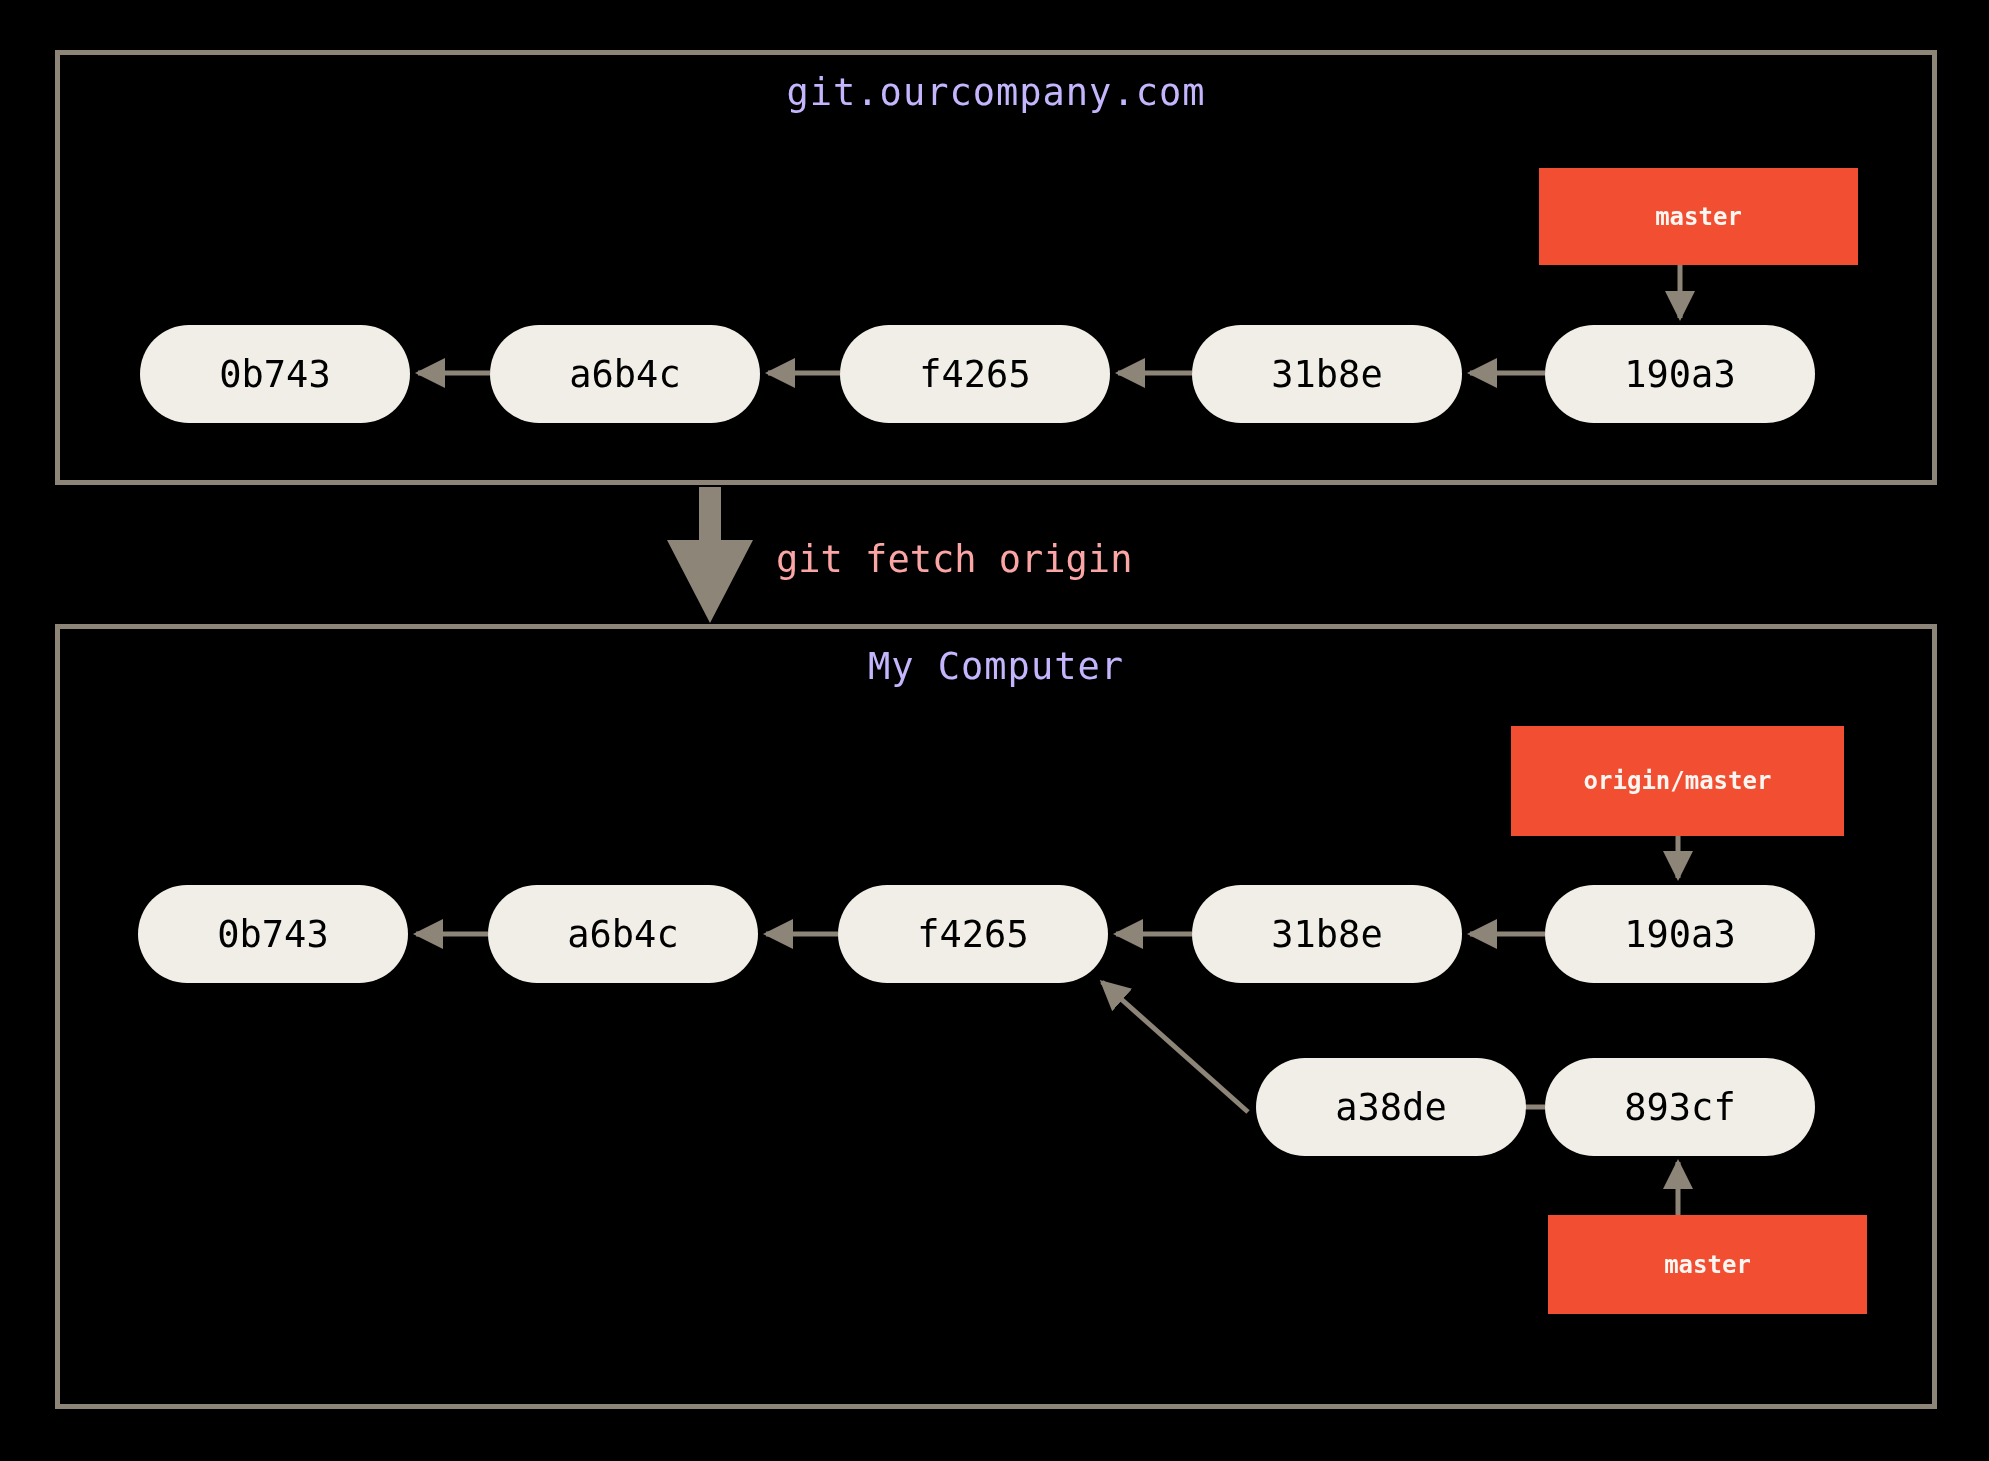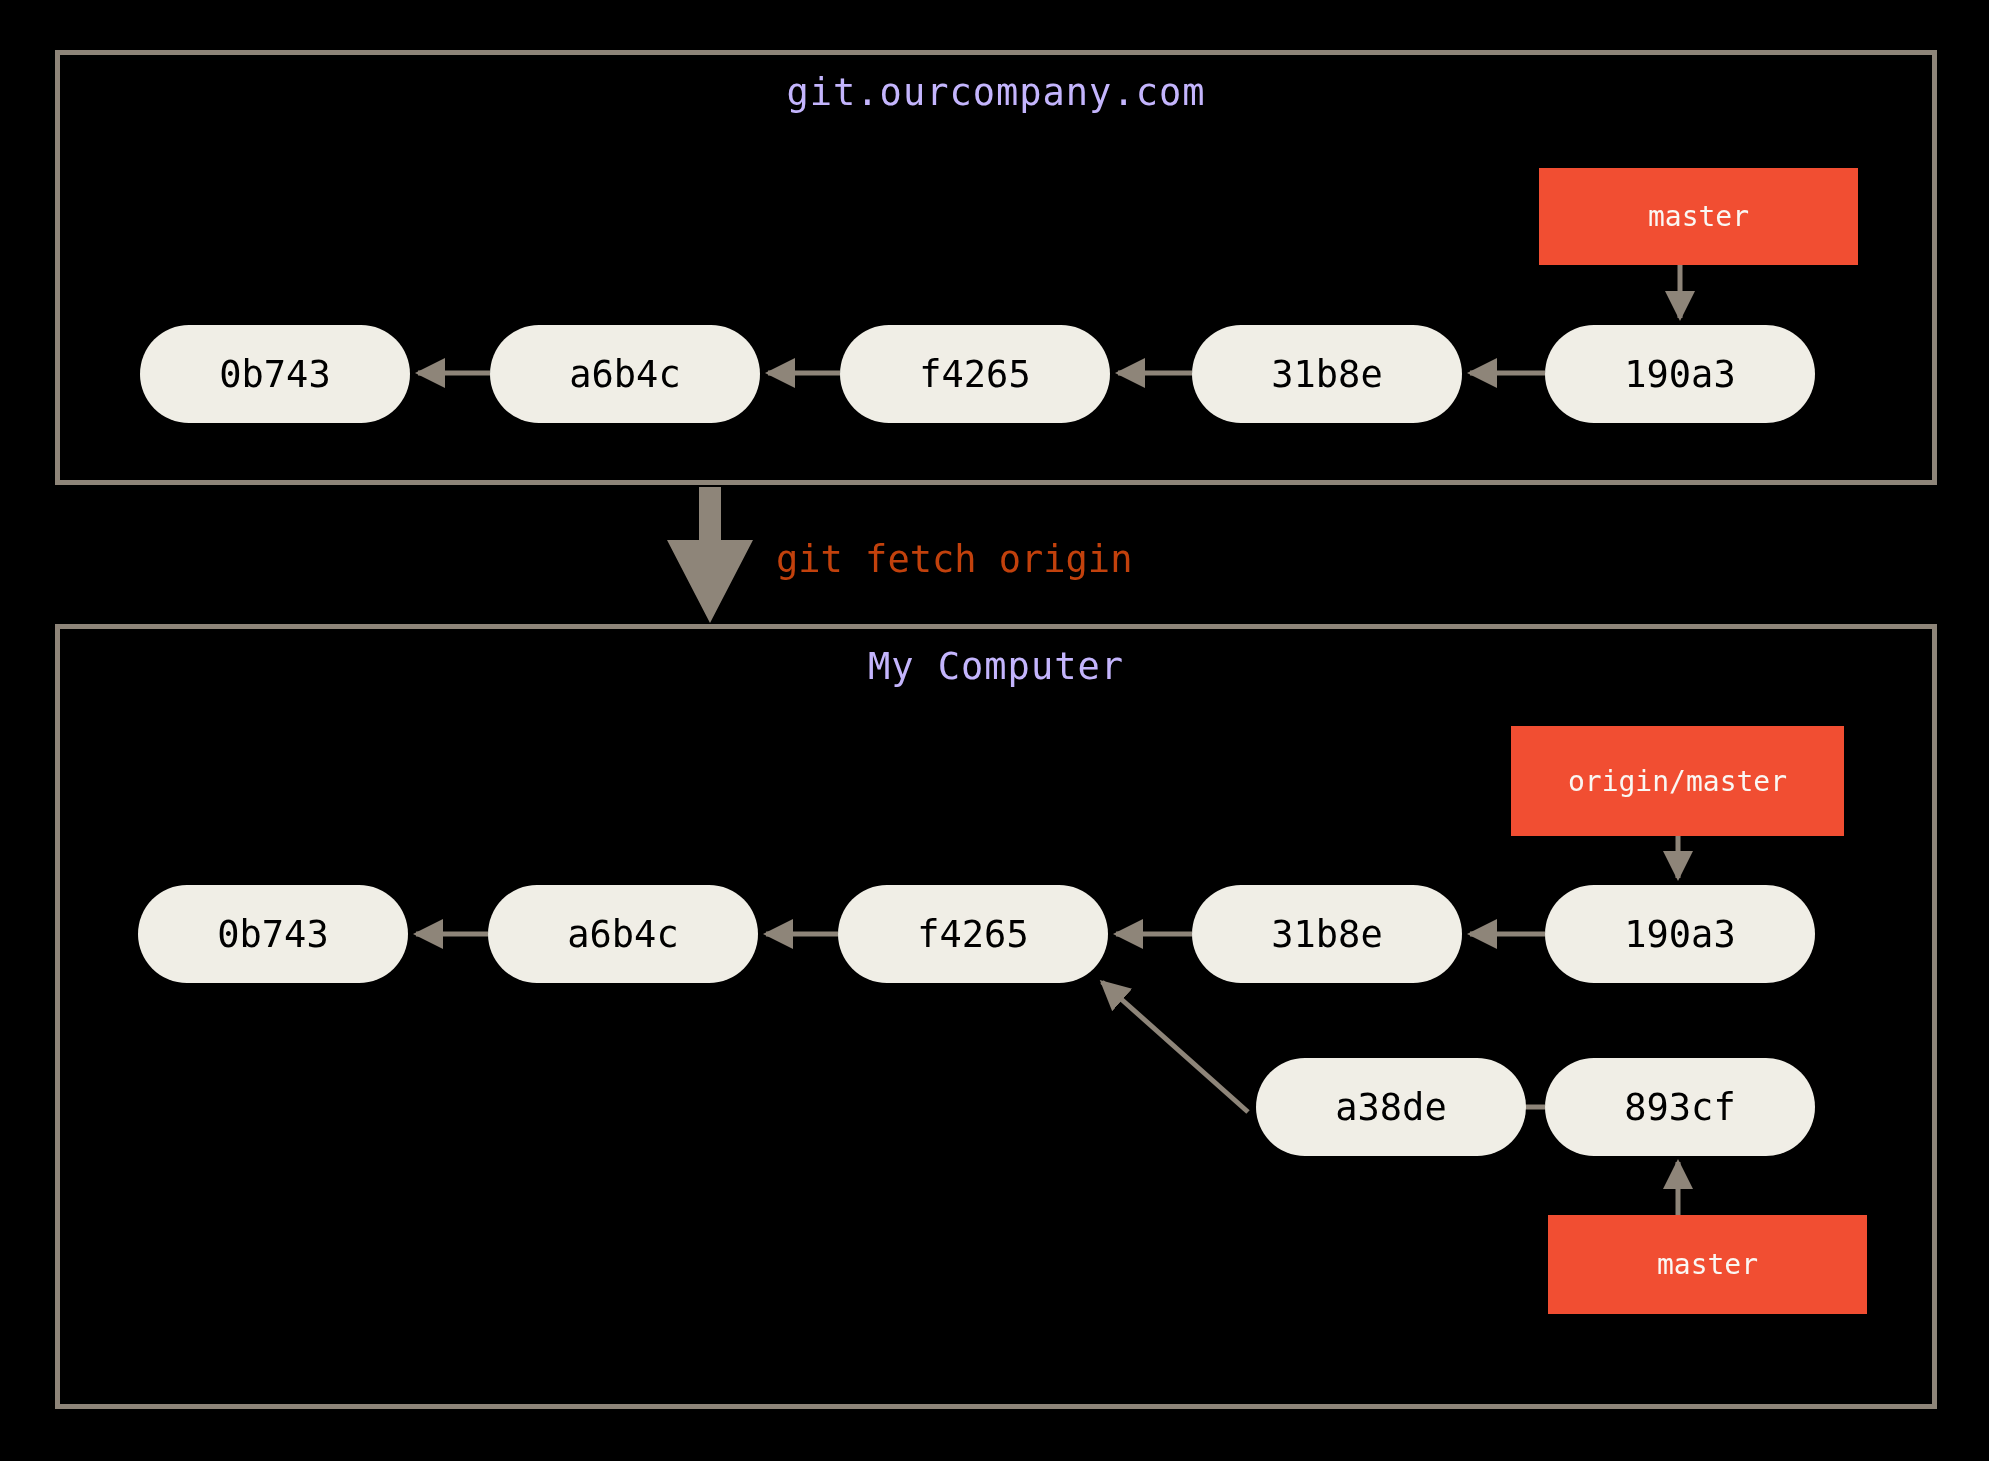--- a/index.html
+++ b/index.html
@@ -31,29 +31,30 @@
     background:#F0EEE6;
     color:#000000;
     display:flex; align-items:center; justify-content:center;
     font-size:37px;
   }
   .branch-label {
     position:absolute;
     background:#F14E32;
     color:#FAF7F3;
     display:flex; align-items:center; justify-content:center;
-    font-size:28px;
+    font-size:24px;
+    font-weight:bold;
   }
   .label-master-remote { left:1539px; top:168px;  width:319px; height:97px; }
   .label-origin-master { left:1511px; top:726px;  width:333px; height:110px; }
   .label-master-local  { left:1548px; top:1215px; width:319px; height:99px; }
   .cmd-label {
     position:absolute; left:776px; top:540px;
     font-size:37px; line-height:40px;
-    color:#c2410c;
+    color:#fca5a5;
   }
   #arrows {
     position:absolute; left:0; top:0;
     pointer-events:none;
   }
 </style>
 </head>
 <body>
 
 <svg id="arrows" width="1989" height="1461" viewBox="0 0 1989 1461">

